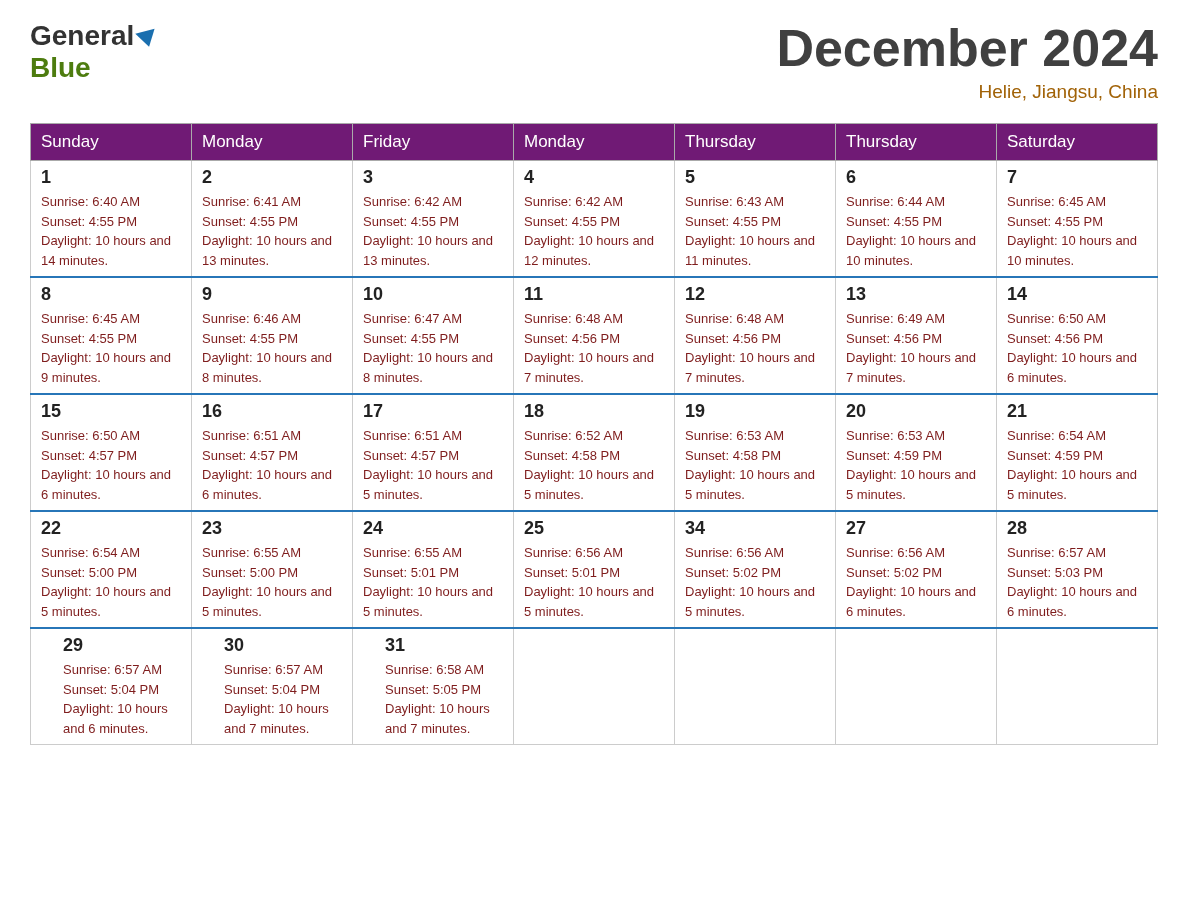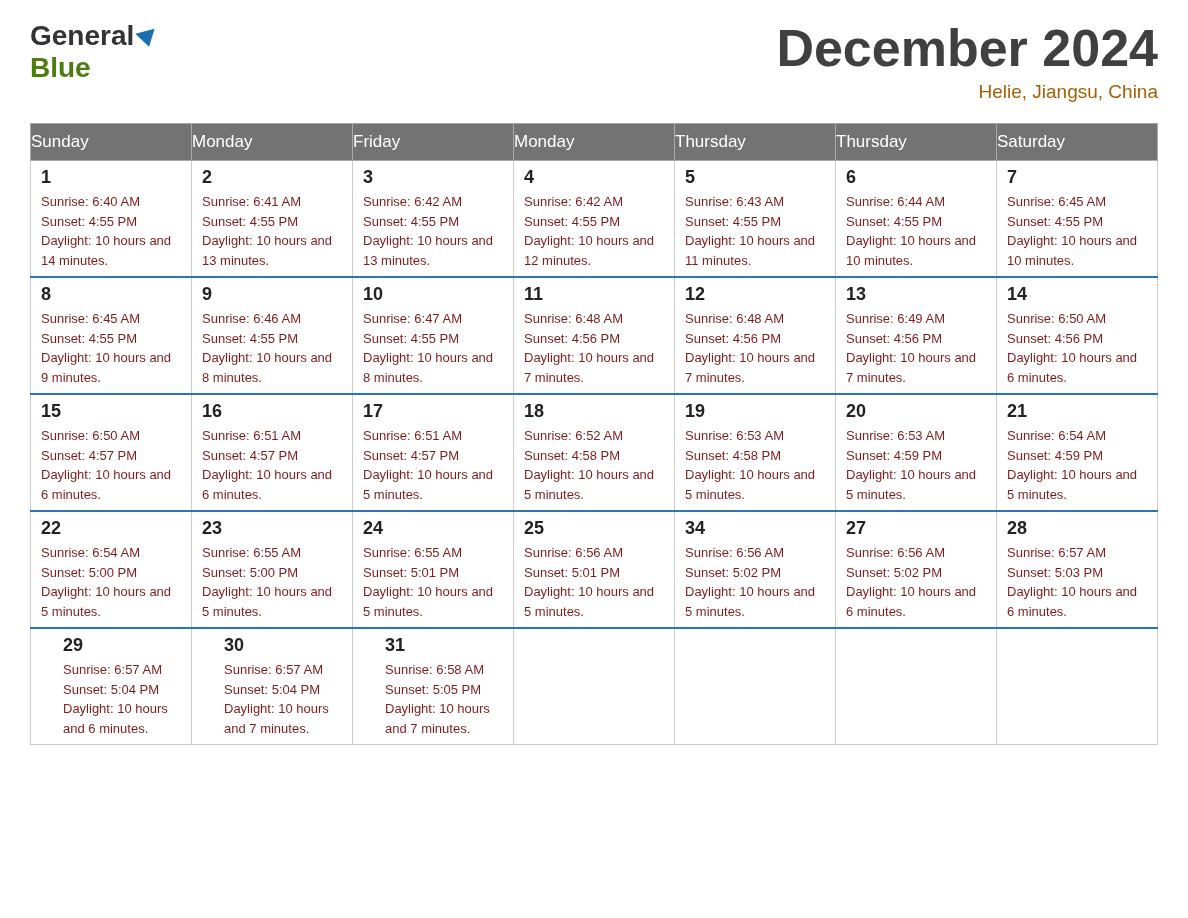--- a/index.html
+++ b/index.html
@@ -63,25 +63,25 @@
       font-size: 19px;
       color: #a16207;
       margin-top: 4px;
     }
     .calendar {
       width: 100%;
       border-collapse: collapse;
       border: 1px solid #bbb;
     }
     .calendar th {
-      background-color: #737373;
+      background-color: #701a75;
       color: #fff;
       font-size: 17px;
       font-weight: normal;
-      padding: 8px 0;
+      padding: 8px 10px;
       text-align: left;
       border: 1px solid #aaa;
     }
     .calendar td {
       vertical-align: top;
       padding: 6px 10px;
       border: 1px solid #ccc;
       width: calc(100% / 7);
       min-height: 100px;
       font-size: 13px;

